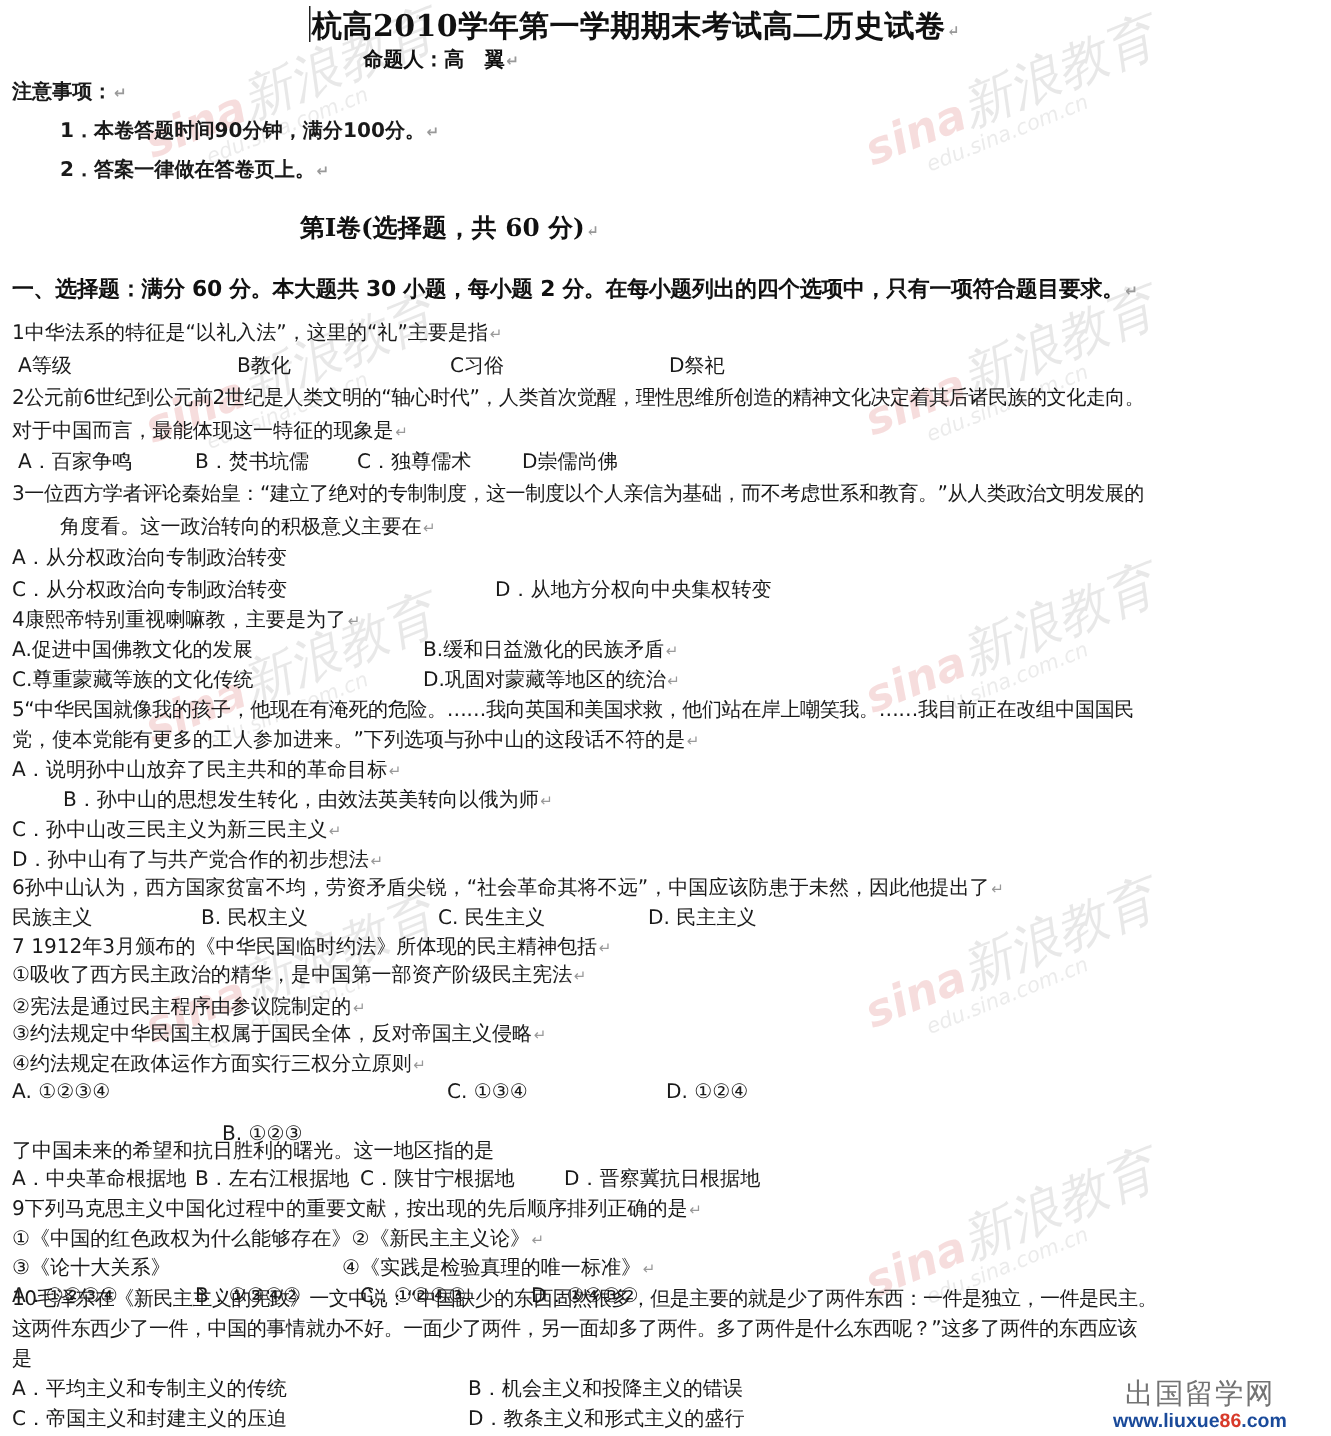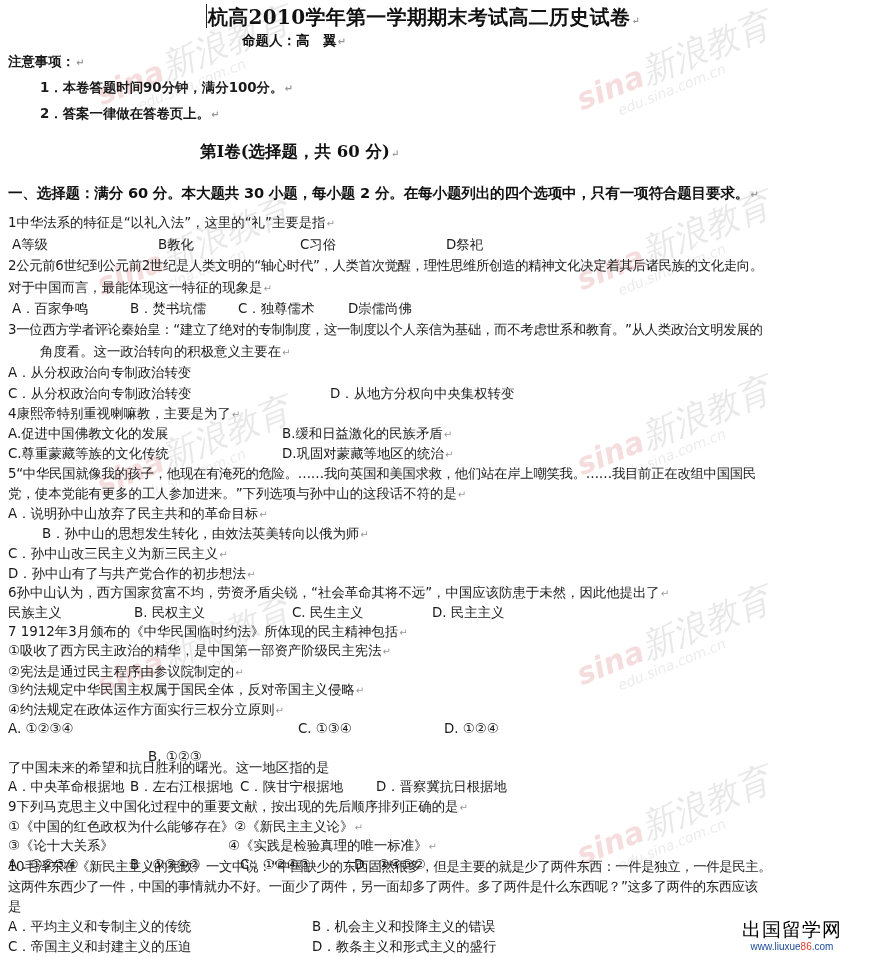--- a/index.html
+++ b/index.html
@@ -15,22 +15,22 @@
   .notice { font-weight: bold; }
   .section { position: absolute; left: 200px; top: 139px; font-family: "DejaVu Serif", "Liberation Serif", serif;
              font-weight: bold; font-size: 16.5px; line-height: 26px; }
   .part { position: absolute; left: 8px; top: 181px; font-weight: bold; font-size: 14.6px; line-height: 24px; white-space: nowrap; letter-spacing: -0.2px; }
   .opt { position: absolute; white-space: nowrap; }
   .wm { position: absolute; pointer-events: none; opacity: 0.16; transform: rotate(-22deg); transform-origin: left bottom; }
   .wm .cn { font-family: "DejaVu Serif", serif; font-size: 34px; color: #777; font-style: italic; }
   .wm .sina { font-family: "DejaVu Sans", sans-serif; font-weight: bold; font-style: italic; font-size: 30px; color: #c33; }
   .wm .url { display: block; font-family: "DejaVu Sans", sans-serif; font-style: italic; font-size: 14px; color: #888; margin-left: 34px; margin-top: -6px; }
   .logo { position: absolute; left: 742px; top: 918px; text-align: center; }
-  .logo .name { font-family: "DejaVu Sans", sans-serif; font-size: 19px; color: #000000; letter-spacing: 1px; line-height: 22px; }
-  .logo .site { font-family: "Liberation Sans", sans-serif; font-size: 10px; color: #1a4a9a; font-weight: normal; line-height: 14px; }
+  .logo .name { font-family: "DejaVu Sans", sans-serif; font-size: 19px; color: #737373; letter-spacing: 1px; line-height: 22px; }
+  .logo .site { font-family: "Liberation Sans", sans-serif; font-size: 13px; color: #1a4a9a; font-weight: bold; line-height: 14px; }
   .logo .site .hl { color: #d83a2a; }
 </style>
 </head>
 <body>
 
 <div class="page">
 
   <div class="wm" style="left:110px; top:70px;">
     <span class="sina">sina</span><span class="cn">新浪教育</span>
     <span class="url">edu.sina.com.cn</span>

